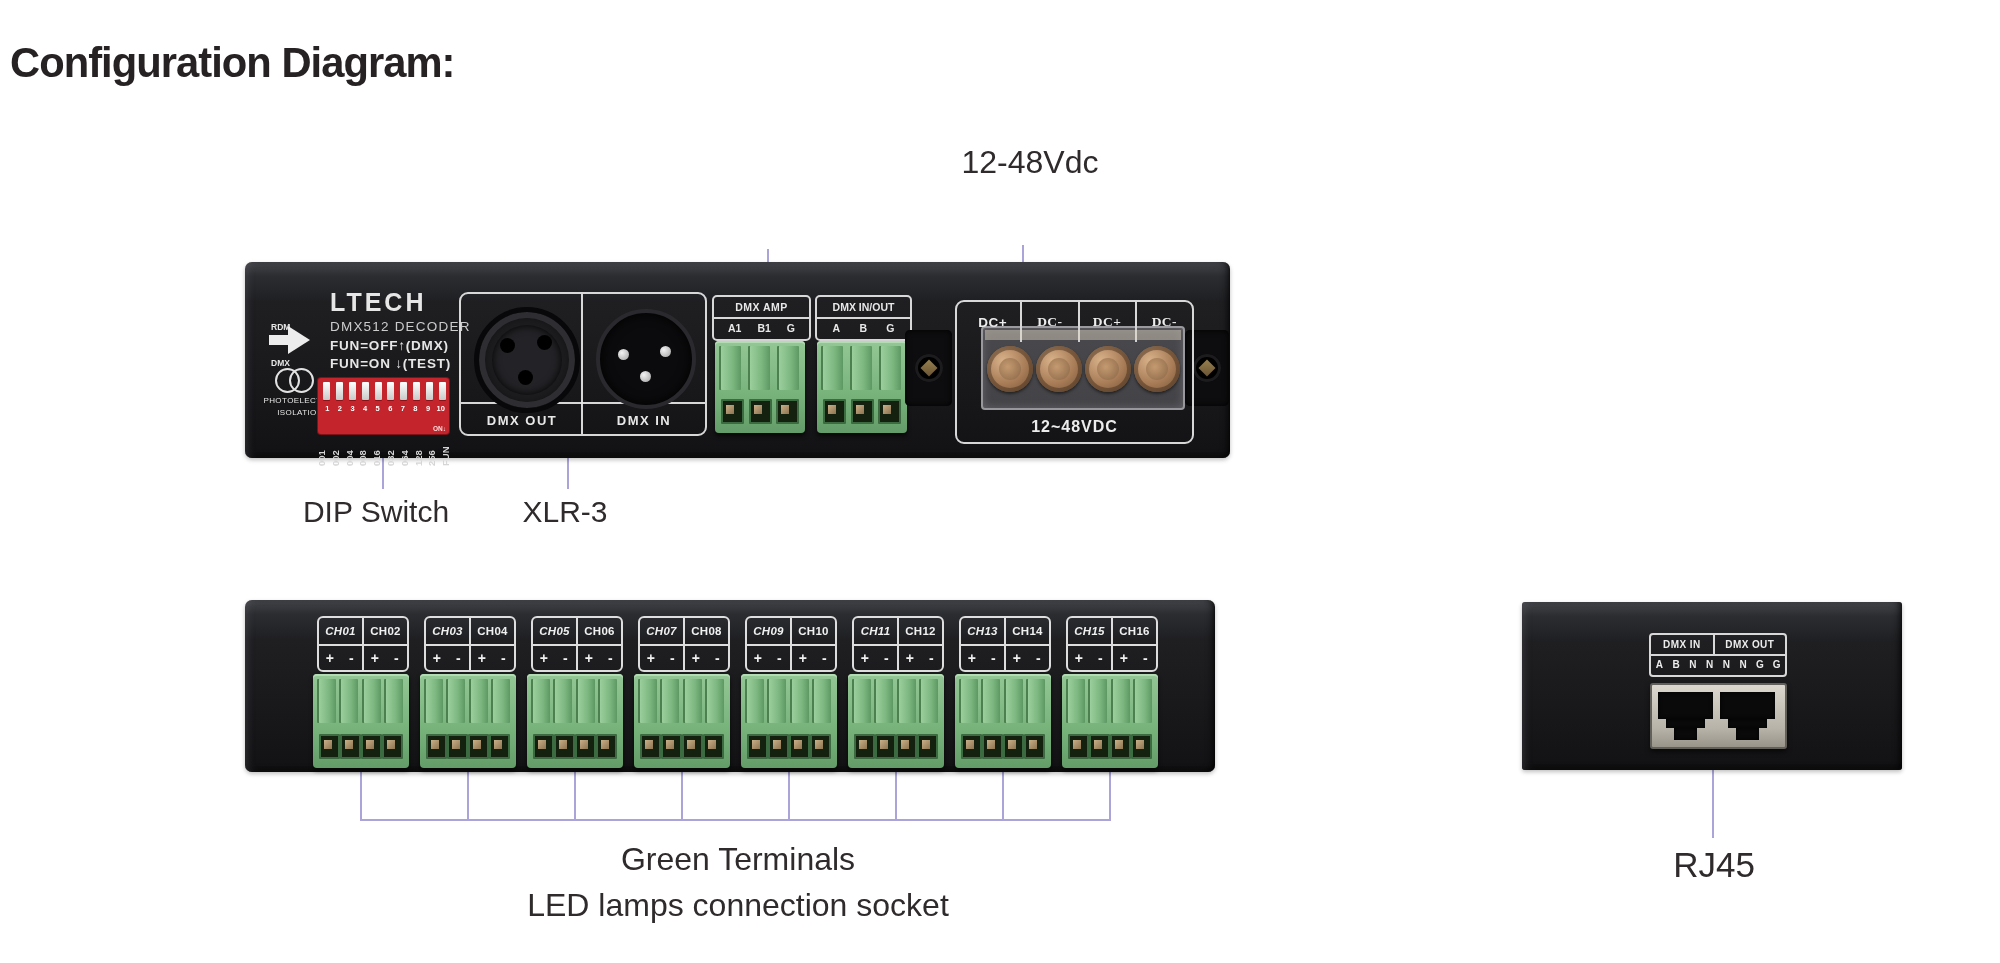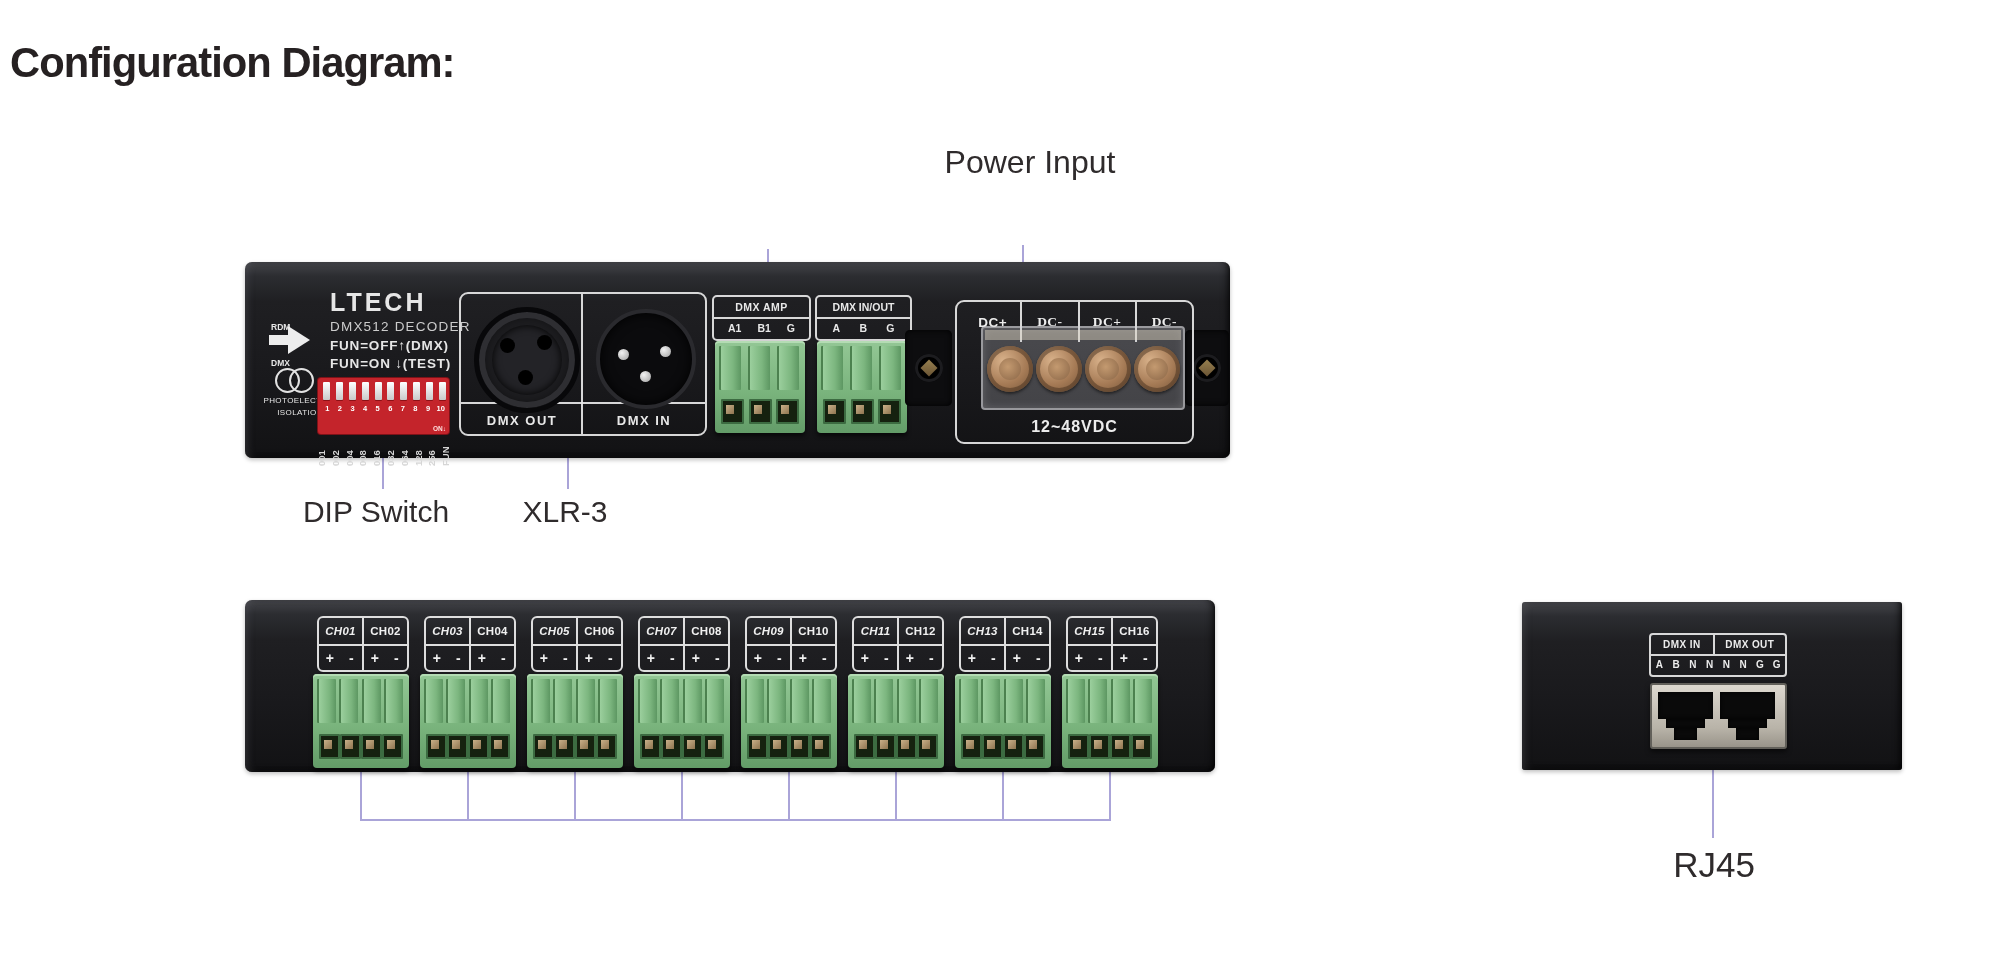--- a/index.html
+++ b/index.html
@@ -143,24 +143,28 @@
   .jack .j3{left:16px;top:36px;width:23px;height:12px;}
 </style>
 </head>
 <body>
 
 <div class="stage">
 
   <div class="title">Configuration Diagram:</div>
 
   <div class="ann" style="left:893px;top:138px;width:274px;">
-    <div>Power Input</div>
+    <div>12-48Vdc</div>
   </div>
   <div class="ann small" style="left:270px;top:492px;width:212px;">DIP Switch</div>
   <div class="ann small" style="left:497px;top:492px;width:136px;">XLR-3</div>
+  <div class="ann" style="left:418px;top:836px;width:640px;line-height:46px;">
+    <div>Green Terminals</div>
+    <div>LED lamps connection socket</div>
+  </div>
   <div class="ann" style="left:1636px;top:840px;width:156px;font-size:35px;">RJ45</div>
 
   <div class="vline" style="left:767px;top:249px;height:44px;"></div>
   <div class="vline" style="left:1022px;top:245px;height:99px;"></div>
   <div class="vline" style="left:382px;top:447px;height:42px;"></div>
   <div class="vline" style="left:567px;top:445px;height:44px;"></div>
   <div class="vline" style="left:360px;top:771px;height:50px;"></div>
   <div class="vline" style="left:467px;top:771px;height:50px;"></div>
   <div class="vline" style="left:574px;top:771px;height:50px;"></div>
   <div class="vline" style="left:681px;top:771px;height:50px;"></div>

